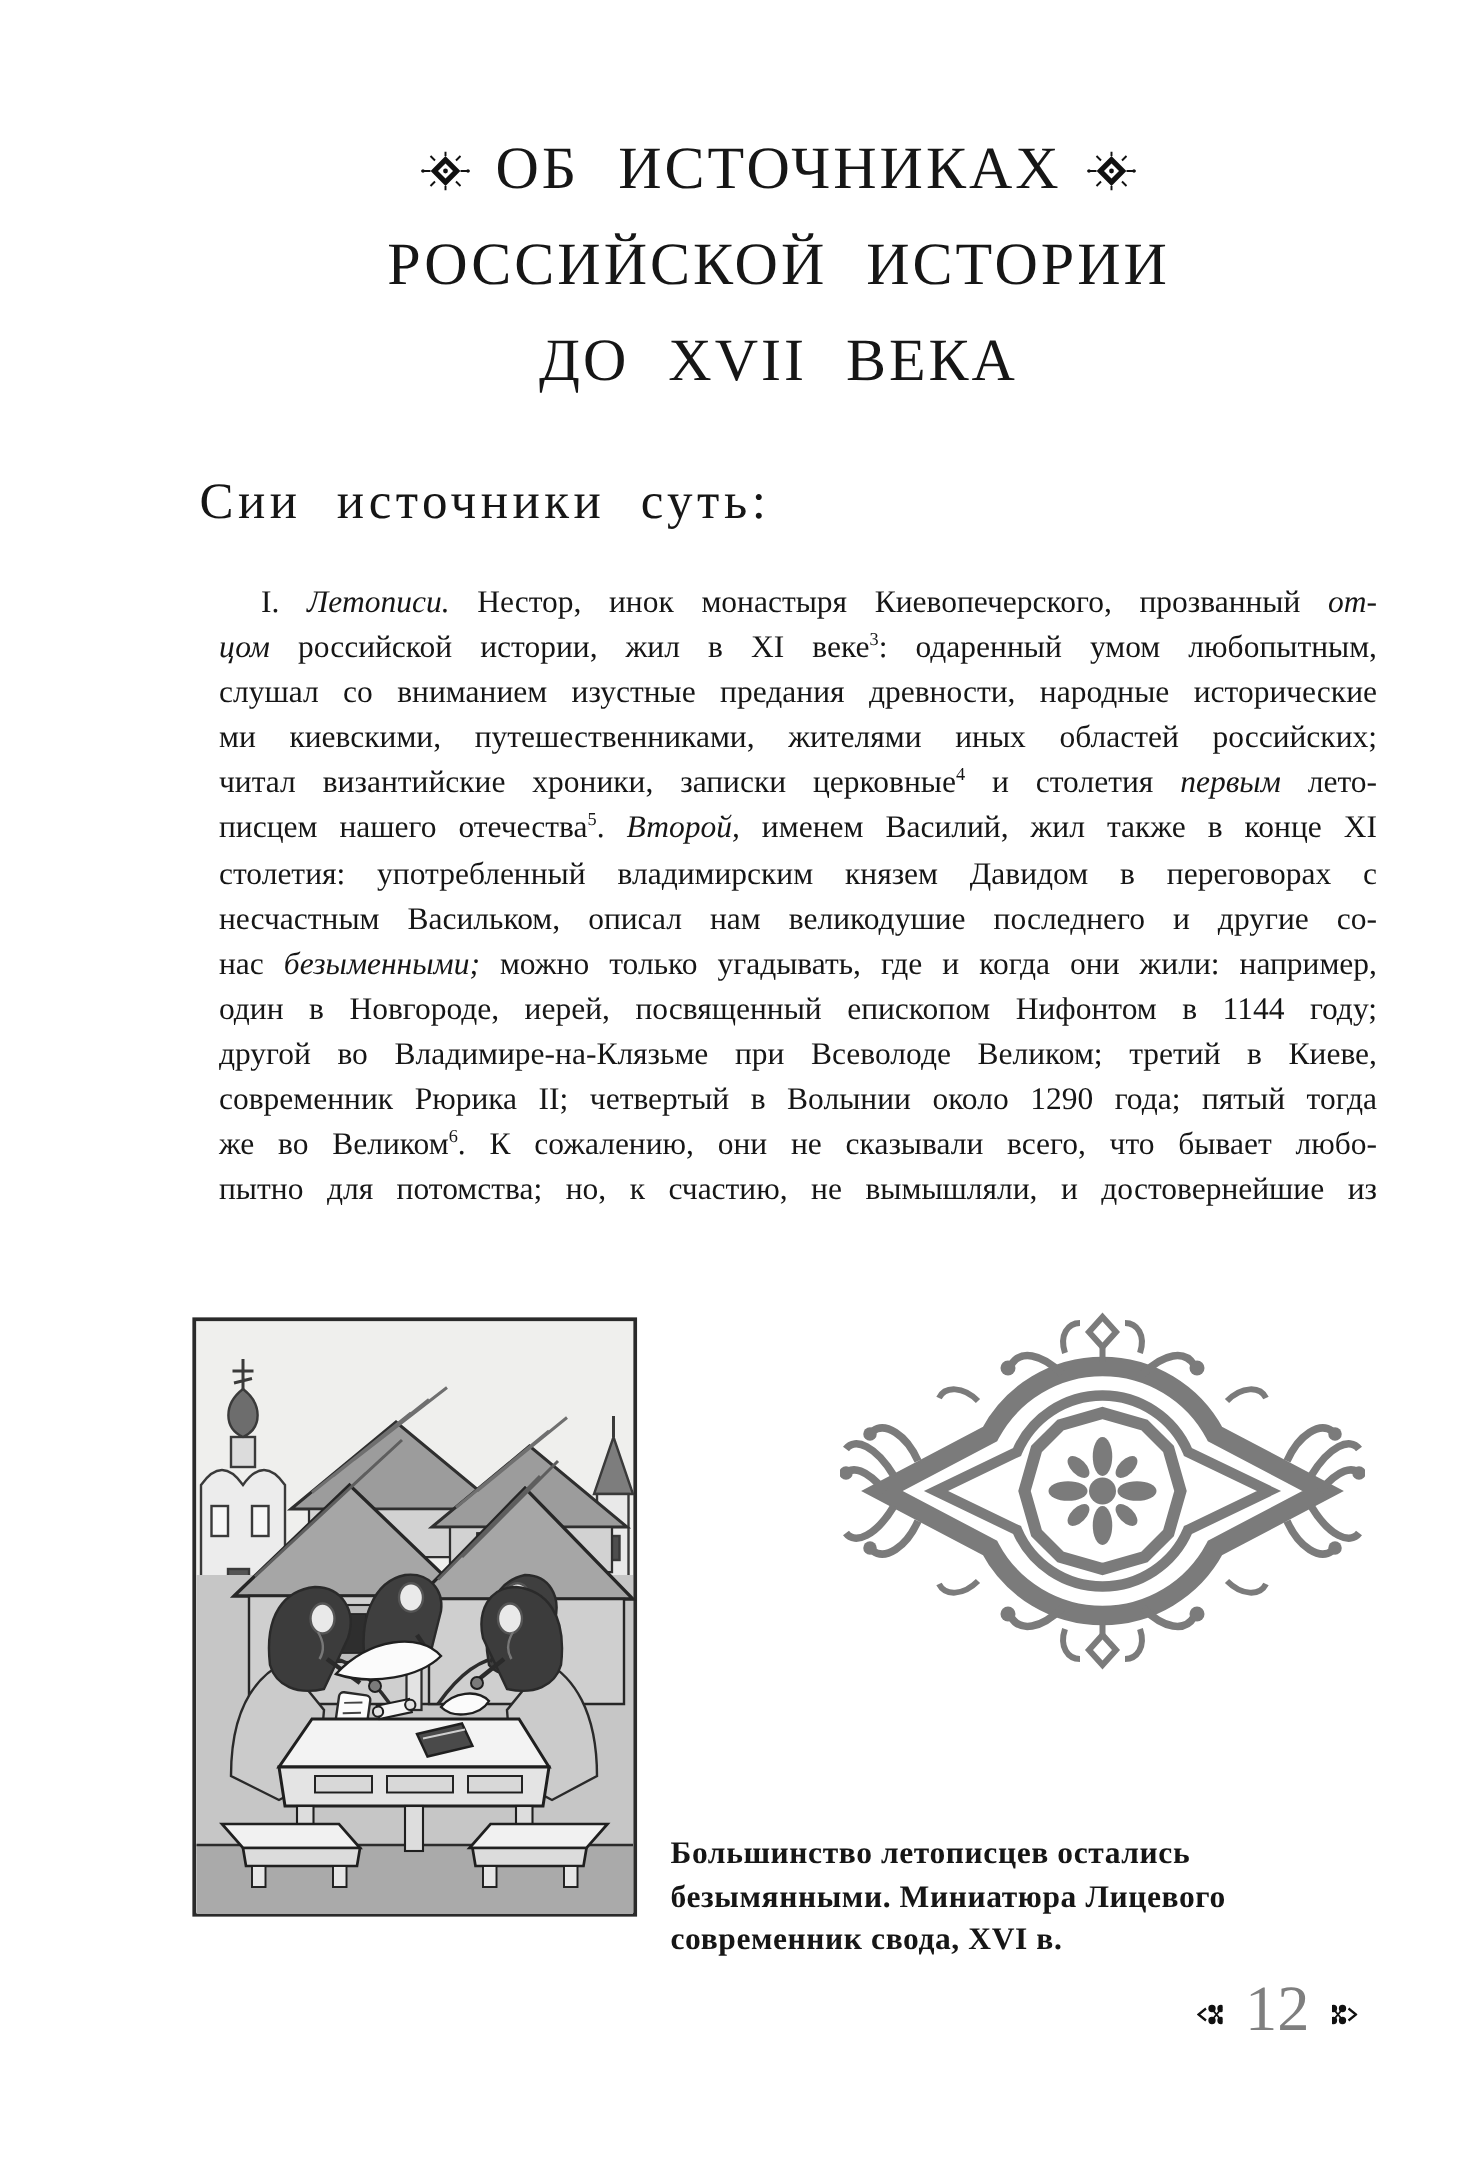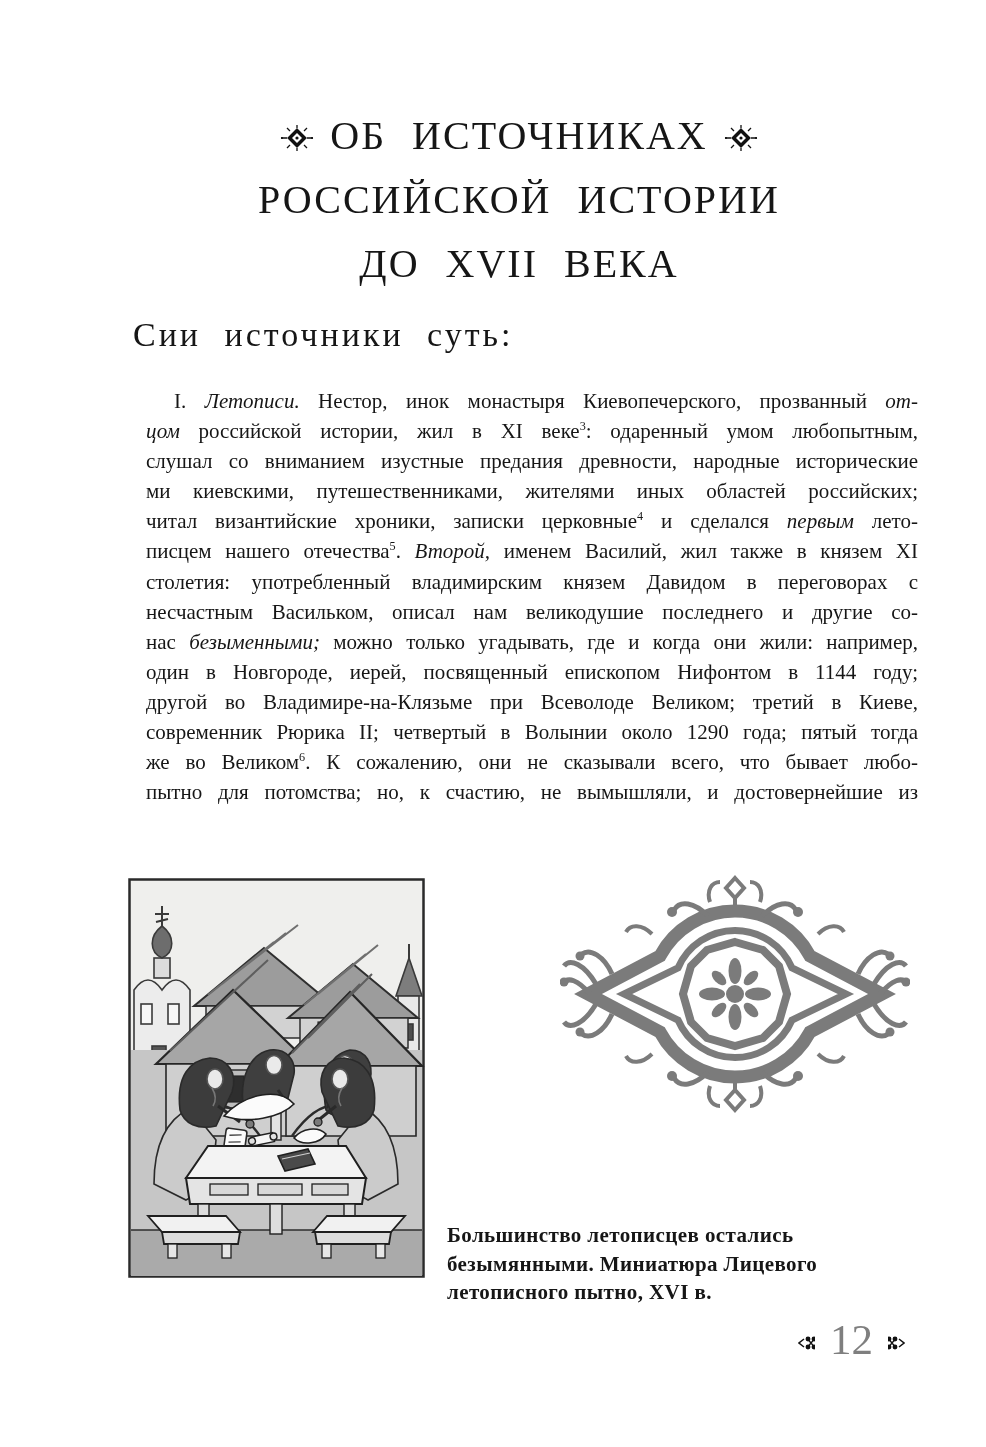--- a/index.html
+++ b/index.html
@@ -1,21 +1,21 @@
 <!DOCTYPE html>
 <html><head>
 <meta charset="utf-8">
 <style>
   html,body{margin:0;padding:0;background:#ffffff;}
   .page{
     position:relative;width:986px;height:1447px;background:#ffffff;
     font-family:"Liberation Serif",serif;color:#161616;overflow:hidden;
   }
   
-  .title{position:absolute;top:104px;left:133px;width:772px;text-align:center;}
+  .title{position:absolute;top:80px;left:133px;width:772px;text-align:center;}
   .title-line{font-size:40px;line-height:64px;letter-spacing:2px;word-spacing:14px;white-space:nowrap;}
   .title-orn{vertical-align:-2px;margin:0 16px;}
   
   .subtitle{
     position:absolute;top:316px;left:133px;width:772px;
     font-size:34px;letter-spacing:3px;word-spacing:12px;
   }
   
   .body-text{position:absolute;top:386px;left:133px;width:772px;font-size:21px;margin-left:13px;}
   .body-text .line{
@@ -75,22 +75,22 @@
     <div class="title-line">ДО XVII ВЕКА</div>
   </div>
 
   <div class="subtitle">Сии источники суть:</div>
 
   <div class="body-text">
       <div class="line"><span>I. </span><span class="it">Летописи.</span><span> Нестор, инок монастыря Киевопечерского, прозванный </span><span class="it">от-</span></div>
       <div class="line"><span class="it">цом</span><span> российской истории, жил в XI веке</span><sup>3</sup><span>: одаренный умом любопытным,</span></div>
       <div class="line"><span>слушал со вниманием изустные предания древности, народные исторические</span></div>
       <div class="line"><span>ми киевскими, путешественниками, жителями иных областей российских;</span></div>
-      <div class="line"><span>читал византийские хроники, записки церковные</span><sup>4</sup><span> и сделался </span><span class="it">первым</span><span> лето-</span></div>
-      <div class="line"><span>писцем нашего отечества</span><sup>5</sup><span>. </span><span class="it">Второй,</span><span> именем Василий, жил также в князем XI</span></div>
+      <div class="line"><span>читал византийские хроники, записки церковные</span><sup>4</sup><span> и столетия </span><span class="it">первым</span><span> лето-</span></div>
+      <div class="line"><span>писцем нашего отечества</span><sup>5</sup><span>. </span><span class="it">Второй,</span><span> именем Василий, жил также в конце XI</span></div>
       <div class="line"><span>столетия: употребленный владимирским князем Давидом в переговорах с</span></div>
       <div class="line"><span>несчастным Васильком, описал нам великодушие последнего и другие со-</span></div>
       <div class="line"><span>нас </span><span class="it">безыменными;</span><span> можно только угадывать, где и когда они жили: например,</span></div>
       <div class="line"><span>один в Новгороде, иерей, посвященный епископом Нифонтом в 1144 году;</span></div>
       <div class="line"><span>другой во Владимире-на-Клязьме при Всеволоде Великом; третий в Киеве,</span></div>
       <div class="line"><span>современник Рюрика II; четвертый в Волынии около 1290 года; пятый тогда</span></div>
       <div class="line"><span>же во Великом</span><sup>6</sup><span>. К сожалению, они не сказывали всего, что бывает любо-</span></div>
       <div class="line"><span>пытно для потомства; но, к счастию, не вымышляли, и достовернейшие из</span></div>
     </div>
 
@@ -276,21 +276,21 @@
         <circle cx="330" cy="160" r="4.5" fill="#7b7b7b" stroke="none"></circle>
       </g>
 
       <path d="M92,62 C82,52 70,52 66,60 M258,62 C268,52 280,52 284,60 M92,182 C82,192 70,192 66,184 M258,182 C268,192 280,192 284,184" stroke-width="4"></path>
     </g>
   </svg>
 
   <div class="caption">
       <div>Большинство летописцев остались</div>
       <div>безымянными. Миниатюра Лицевого</div>
-      <div>летописного пытно, XVI в.</div>
+      <div>современник свода, XVI в.</div>
     </div>
 
   <div class="pagenum-row">
     <svg class="pagenum-mark" width="17" height="16" viewBox="0 0 17 16">
       <g stroke="#111" stroke-width="1.5" fill="#111">
         <path d="M6,4 L1,8 L6,12" fill="none"></path>
         <circle cx="10" cy="4" r="1.7"></circle>
           <circle cx="16" cy="4" r="1.7"></circle>
         <circle cx="10" cy="12" r="1.7"></circle>
           <circle cx="16" cy="12" r="1.7"></circle>

